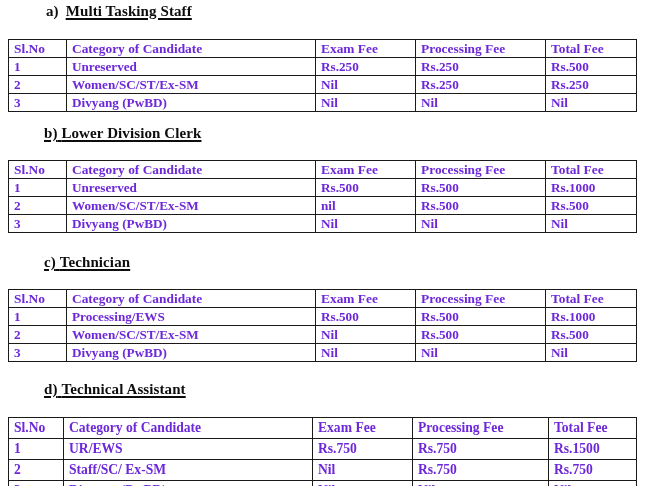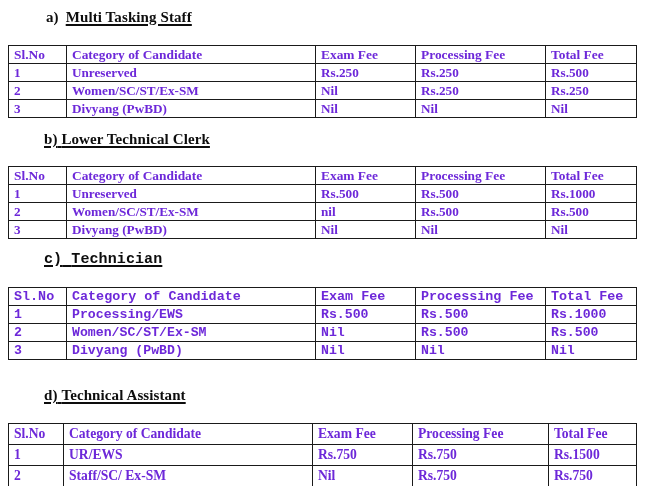--- a/index.html
+++ b/index.html
@@ -13,21 +13,20 @@
     overflow: hidden;
     font-family: "Liberation Serif", "DejaVu Serif", serif;
     color: #111111;
     position: relative;
   }
   .page {
     position: relative;
     width: 645px;
     height: 416px;
     background: #ffffff;
-    margin-top: 6px;
   }
 
   
   .section {
     position: absolute;
     left: 0;
     width: 645px;
   }
   .heading {
     font-size: 15px;
@@ -141,21 +140,21 @@
             <td>Nil</td>
             <td>Nil</td>
           </tr>
         </tbody>
       </table>
     </div>
   </div>
 
   <div class="section" style="top:124px;">
     <div class="heading" style="margin-left:44px;">
-      <span class="underlined">b)</span><span class="underlined">&nbsp;</span><span class="underlined">Lower Technical Clerk</span>
+      <span class="underlined">b)</span><span class="underlined">&nbsp;</span><span class="underlined">Lower Division Clerk</span>
     </div>
     <div style="margin-left:8px; margin-top:18px;">
       <table class="fee-table cols-a">
         <colgroup>
             <col class="c0">
             <col class="c1">
             <col class="c2">
             <col class="c3">
             <col class="c4">
           </colgroup>
@@ -188,21 +187,21 @@
             <td>Divyang (PwBD)</td>
             <td>Nil</td>
             <td>Nil</td>
             <td>Nil</td>
           </tr>
         </tbody>
       </table>
     </div>
   </div>
 
-  <div class="section" style="top:245px;font-family:Liberation Mono, monospace;">
+  <div class="section" style="top:253px;">
     <div class="heading" style="margin-left:44px;">
       <span class="underlined">c)</span><span class="underlined">&nbsp;</span><span class="underlined">Technician</span>
     </div>
     <div style="margin-left:8px; margin-top:18px;">
       <table class="fee-table cols-a">
         <colgroup>
             <col class="c0">
             <col class="c1">
             <col class="c2">
             <col class="c3">

